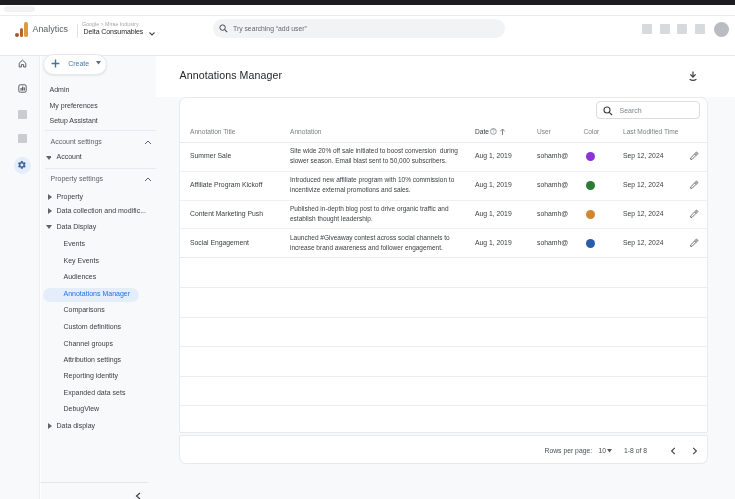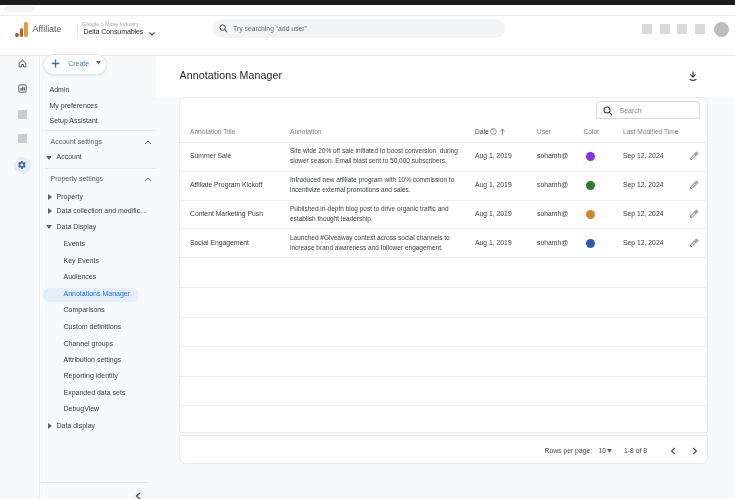--- a/index.html
+++ b/index.html
@@ -16,21 +16,21 @@
 <body>
 <div id="stage">
 
   <div class="abs" style="left:0;top:0;width:735px;height:5px;background:#1d1d1f"></div>
   <div class="abs" style="left:4px;top:6px;width:31px;height:6px;background:#f2f2f2;border-radius:3px"></div>
   <div class="abs" style="left:0;top:15px;width:735px;height:1px;background:#ececec"></div>
 
   <div class="abs" style="left:14.8px;top:33px;width:4px;height:4px;border-radius:50%;background:#9d5a30"></div>
   <div class="abs" style="left:19.6px;top:27.5px;width:3.5px;height:9.5px;border-radius:1.7px;background:#b4632b"></div>
   <div class="abs" style="left:24.2px;top:21.5px;width:3.5px;height:15.5px;border-radius:1.7px;background:#dd9c3f"></div>
-  <div class="abs" style="left:32.5px;top:24.4px;color:#5b6065;font-size:8.9px;letter-spacing:0px">Affiliate</div>
+  <div class="abs" style="left:32.5px;top:24.4px;color:#5b6065;font-size:8.9px;letter-spacing:0px">Analytics</div>
   <div class="abs" style="left:77px;top:24px;width:1px;height:14px;background:#e3e3e3"></div>
   <div class="abs" style="left:82px;top:21px;color:#a5a8ab;font-size:5.3px;white-space:nowrap">Google &gt; Mirae Industry</div>
   <div class="abs" style="left:83.5px;top:27.5px;color:#27292c;font-size:7px;font-weight:500;letter-spacing:-0.08px;white-space:nowrap">Delta Consumables</div>
   <svg class="abs" style="left:149px;top:31.5px" width="6" height="4">
       <path d="M0.5 0.5 L3 3 L5.5 0.5" fill="none" stroke="#46494d" stroke-width="1.1"></path>
     </svg>
 
   <div class="abs" style="left:213px;top:18.5px;width:292px;height:19px;background:#f1f3f4;border-radius:10px"></div>
   <svg class="abs" style="left:219px;top:24px" width="9" height="9">
       <circle cx="3.6" cy="3.6" r="2.7" fill="none" stroke="#454a4e" stroke-width="1"></circle>

